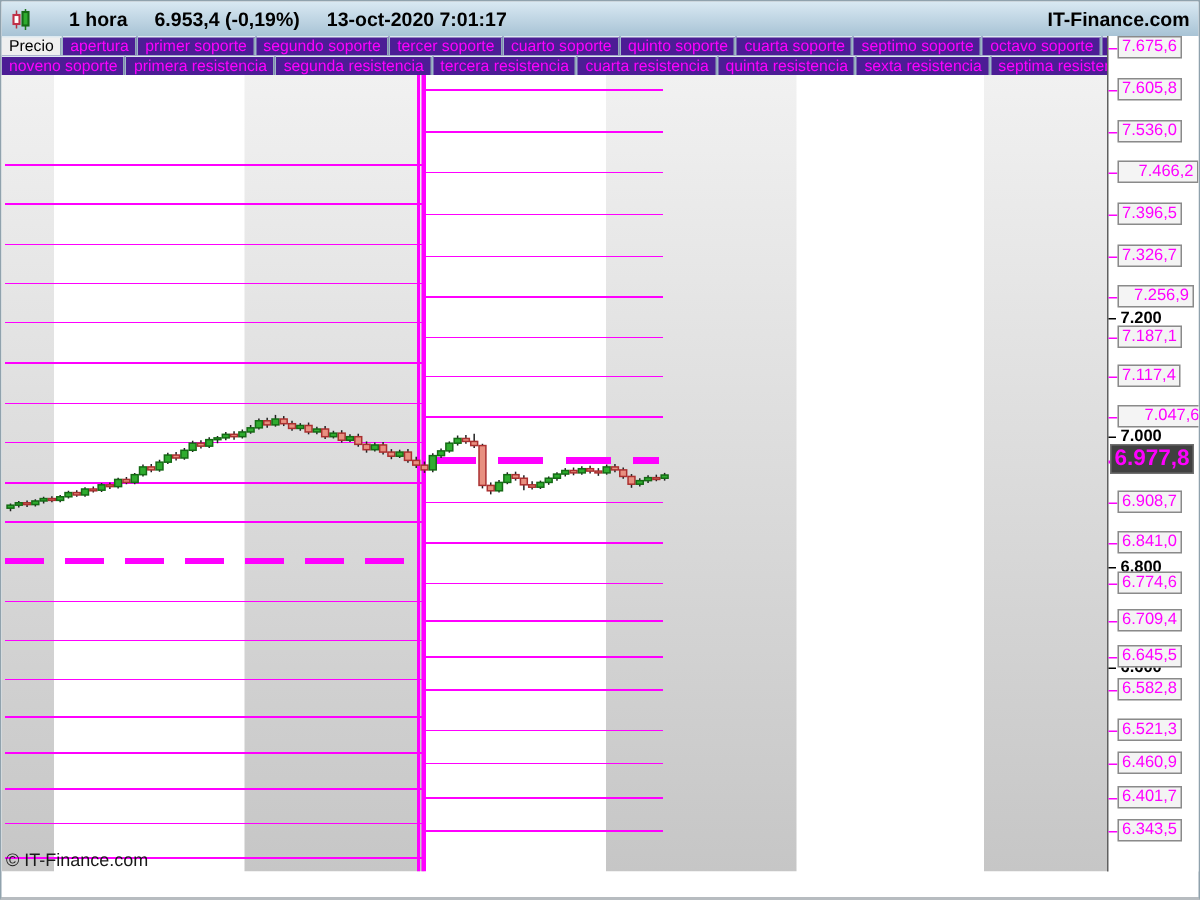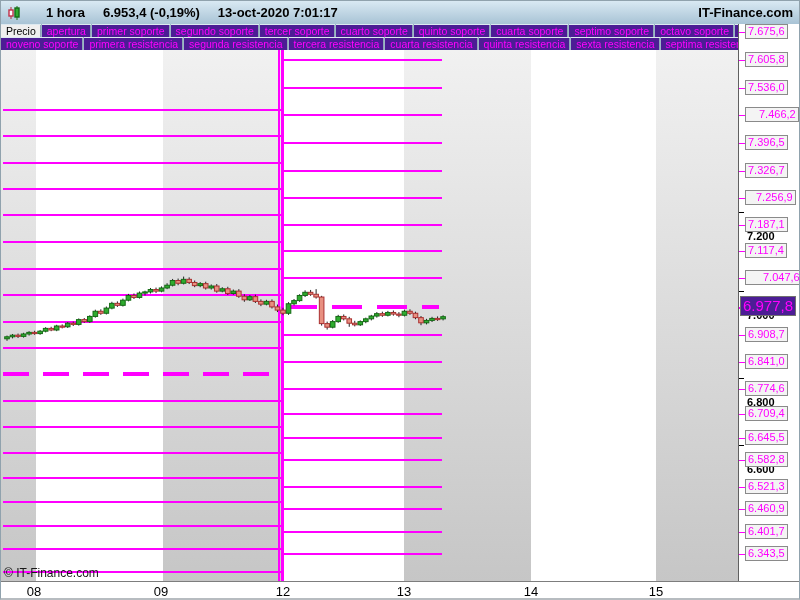--- a/index.html
+++ b/index.html
@@ -26,24 +26,24 @@
   .tab.fill{flex:1 1 auto;}
   
   #chart{position:absolute;left:0;top:49px;width:737px;height:531px;background:#fff;}
   #watermark{position:absolute;left:3px;top:565px;font-size:12px;color:#1a1a1a;z-index:5;}
   
   #paxis{position:absolute;left:737px;top:23px;width:62px;height:557px;background:#fff;
          border-left:1px solid #606060;}
   .plab{position:absolute;left:6px;z-index:2;font-size:11px;color:#ff00ff;
         background:#f4f4f4;border:1px solid #8a8a8a;padding:0 2px;line-height:13px;white-space:nowrap;}
   .ptick{position:absolute;left:0;width:6px;height:1px;background:#ff00ff;z-index:1;}
-  .blab{position:absolute;left:8px;z-index:0;font-size:11px;font-weight:bold;color:#000;line-height:12px;margin-top:24px;}
+  .blab{position:absolute;left:8px;z-index:0;font-size:11px;font-weight:bold;color:#000;line-height:12px;}
   .btick{position:absolute;left:0;width:5px;height:1px;background:#000;z-index:0;}
-  #pcur{position:absolute;left:1px;z-index:3;font-size:15px;font-weight:normal;color:#ff00ff;
-        background:#4c1d95;border:1px solid #707070;padding:0 2px;line-height:18px;}
+  #pcur{position:absolute;left:1px;z-index:3;font-size:15px;font-weight:bold;color:#ff00ff;
+        background:#404040;border:1px solid #707070;padding:0 2px;line-height:18px;}
   
   #taxis{position:absolute;left:0;top:580px;width:800px;height:18px;background:#fff;
          border-top:1px solid #7d7d7d;font-size:13px;color:#000;}
   .tlab{position:absolute;top:2px;transform:translateX(-50%);}
 </style>
 </head>
 <body>
 
 <div id="win">
 
@@ -518,22 +518,14 @@
       <div class="plab" style="top: 477px;">6.460,9</div>
       <div class="ptick" style="top: 485px;"></div>
       <div class="plab" style="top: 500px;">6.401,7</div>
       <div class="ptick" style="top: 508px;"></div>
       <div class="plab" style="top: 522px;">6.343,5</div>
       <div class="ptick" style="top: 530px;"></div>
       <div class="plab" id="pcur" style="top: 272px;">6.977,8</div>
       <div class="ptick" style="top: 283px; height: 2px;"></div>
     </div>
 
-  <div id="taxis">
-      <div class="tlab" style="left: 33px;">08</div>
-      <div class="tlab" style="left: 160px;">09</div>
-      <div class="tlab" style="left: 282px;">12</div>
-      <div class="tlab" style="left: 403px;">13</div>
-      <div class="tlab" style="left: 530px;">14</div>
-      <div class="tlab" style="left: 655px;">15</div>
-    </div>
 
 </div>
 
 </body></html>

